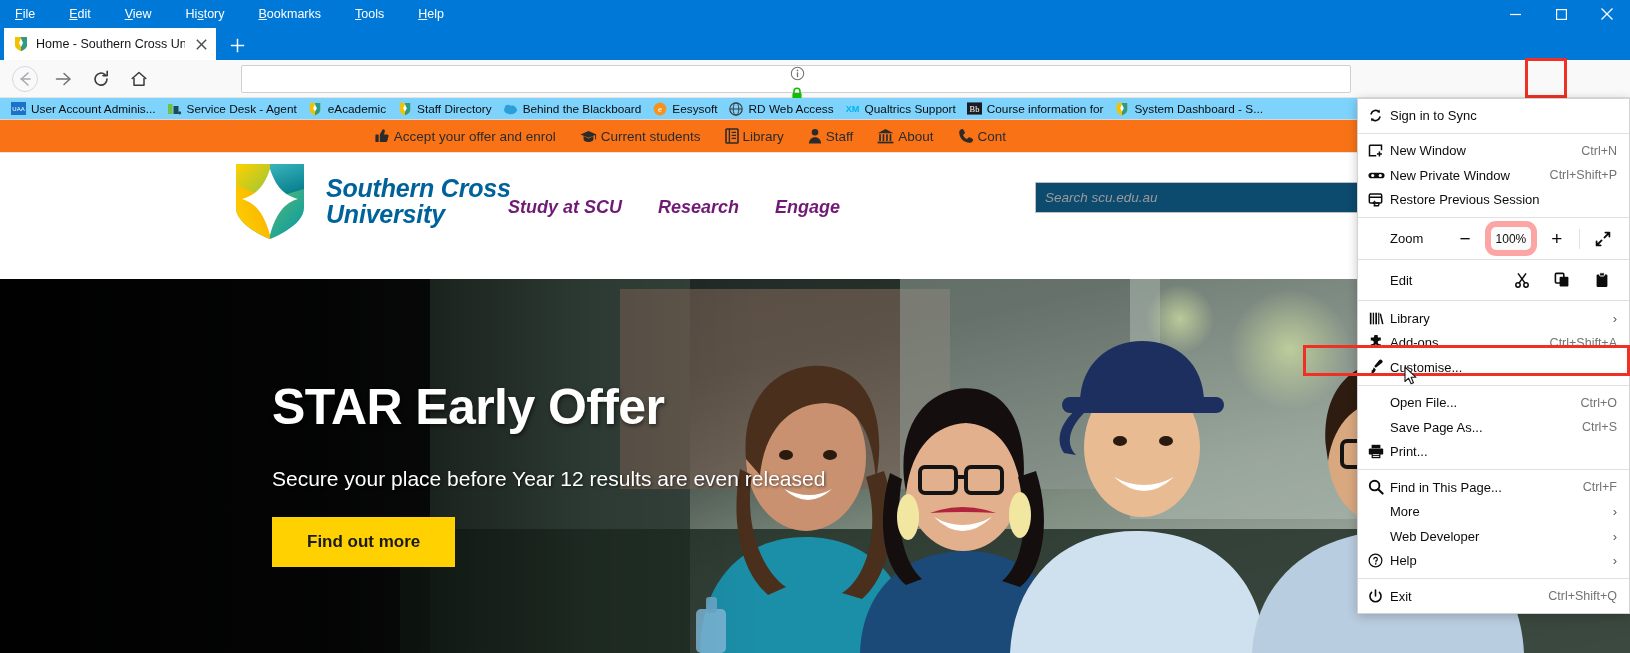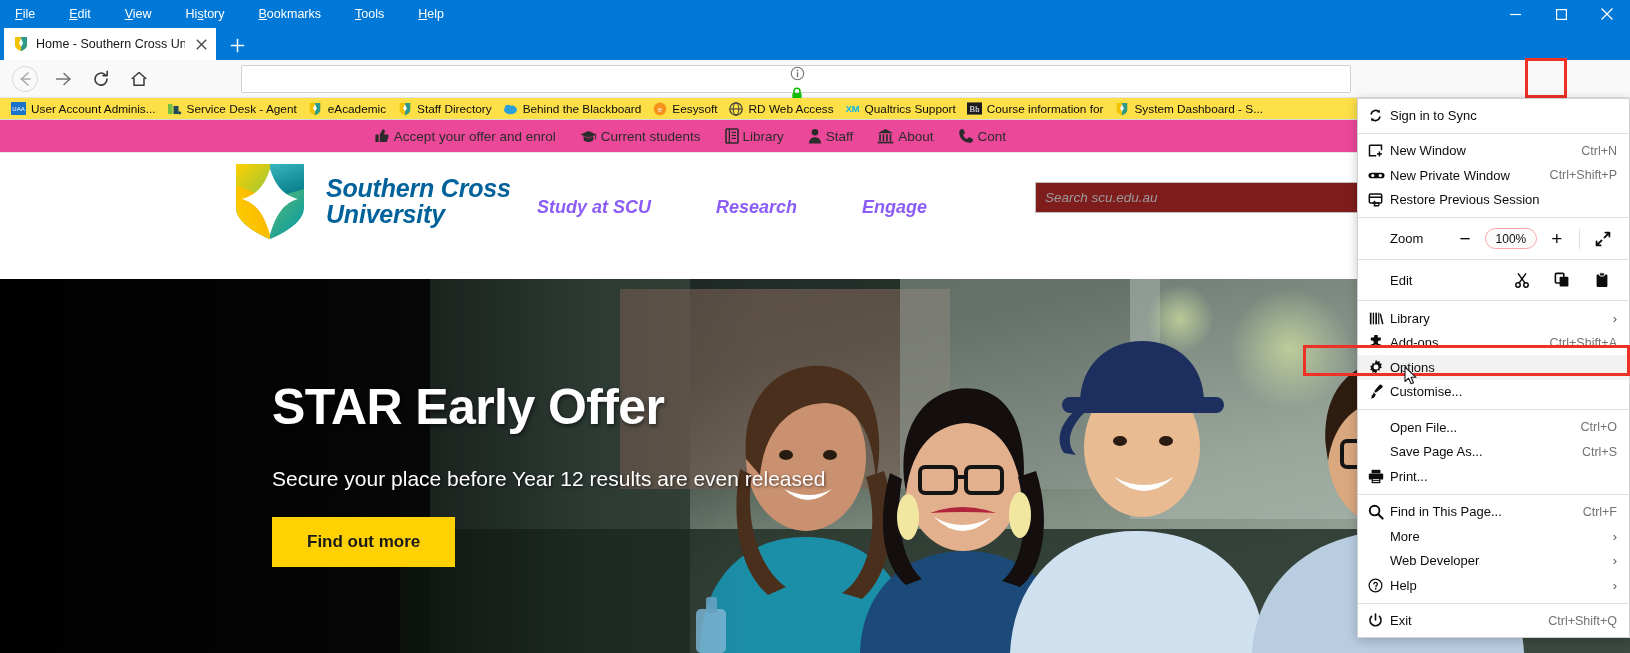--- a/index.html
+++ b/index.html
@@ -85,61 +85,61 @@
     display:flex; align-items:center; justify-content:center;
     background:#e8e8ea; border-radius:2px;
   }
   .redbox {
     position:absolute; border:3px solid #ee3124; pointer-events:none;
   }
 
   
   .bookmarks {
     position:absolute; left:0; top:98px; width:1630px; height:22px;
-    background:#fde047; border-bottom:1px solid #d7d7db;
+    background:#7dd3fc; border-bottom:1px solid #d7d7db;
     display:flex; align-items:center; padding-left:7px; gap:0px;
     overflow:hidden;
   }
   .bm {
     display:flex; align-items:center; gap:5px; padding:1px 7px 1px 4px;
     white-space:nowrap;
   }
   .bm .bm-label { font-size:11.8px; color:#0c0c0d; }
   .bm .bm-ico { width:15px; height:15px; flex:0 0 15px; display:flex; align-items:center; justify-content:center; }
 
   
   .page { position:absolute; left:0; top:120px; width:1630px; height:533px; background:#fff; overflow:hidden; }
 
   .utilnav {
     position:absolute; left:0; top:0; width:1380px; height:33px;
-    background:#ec4899; border-bottom:1px solid #e6e6e6;
+    background:#f97316; border-bottom:1px solid #e6e6e6;
     display:flex; align-items:center; justify-content:center; gap:0px;
   }
   .utilnav .un {
     display:flex; align-items:center; gap:4px; margin:0 12px;
     font-size:13.5px; color:#2b2b2b; white-space:nowrap;
   }
   .utilnav .un-ico { display:flex; align-items:center; }
 
   .sitehead {
     position:absolute; left:0; top:33px; width:1630px; height:88px;
     background:#ffffff;
     display:flex; align-items:center;font-style:italic;
   }
   .logo-block { position:absolute; left:228px; top:6px; display:flex; align-items:center; gap:14px; }
   .logo-mark { width:84px; height:84px; }
   .logo-text {
     font-size:25px; line-height:1.06; font-weight:bold; color:#00629b;
     letter-spacing:-0.2px;
   }
   .mainnav { position:absolute; left:508px; top:44px; display:flex; gap:36px; }
-  .mainnav .mn { font-size:18px; font-weight:bold; color:#8b5cf6; white-space:nowrap;margin-left:29px; }
+  .mainnav .mn { font-size:18px; font-weight:bold; color:#701a75; white-space:nowrap; }
   .sitesearch {
     position:absolute; left:1035px; top:29px; width:330px; height:31px;
-    border:1px solid #bfbfbf; background:#7f1d1d;
+    border:1px solid #bfbfbf; background:#0c4a6e;
     display:flex; align-items:center; padding-left:9px;
   }
   .sitesearch .ph { font-size:13.5px; color:#9b9b9b; }
 
   
   .hero {
     position:absolute; left:0; top:159px; width:1630px; height:374px;
     overflow:hidden; background:#0a0a0a;
   }
   .hero-photo { position:absolute; inset:0; }
@@ -176,21 +176,21 @@
   .ffrow .ff-arrow { color:#5a5a5a; font-size:13px; margin-left:8px; }
   .ffsep { height:1px; background:#e0e0e2; margin:5px 0; }
   .ffrow.highlight { background:#f2f2f2; }
 
   .zoomrow {
     display:flex; align-items:center; height:31px; padding:0 6px 0 10px;
   }
   .zoomrow .z-label { width:78px; padding-left:22px; font-size:13px; }
   .zoomrow .z-btn { width:40px; height:26px; display:flex; align-items:center; justify-content:center; font-size:19px; color:#0c0c0d; }
   .zoomrow .z-val {
-    min-width:52px; height:21px; border:1px solid #fca5a5; border-radius:11px;
+    min-width:52px; height:35px; border:6px solid #fca5a5; border-radius:11px;
     display:flex; align-items:center; justify-content:center; font-size:12px; background:#fbfbfb;
   }
   .zoomrow .z-div { width:1px; height:20px; background:#e0e0e2; margin:0 3px; }
 
   .editrow { display:flex; align-items:center; height:30px; padding:0 6px 0 10px; }
   .editrow .e-label { width:78px; padding-left:22px; font-size:13px; }
   .editrow .e-btn { width:40px; height:26px; display:flex; align-items:center; justify-content:center; }
 
   .cursor-arrow { position:absolute; left:1404px; top:366px; z-index:60; }
 </style>
@@ -763,29 +763,20 @@
     <div class="ffrow">
       <span class="ff-ico">
         <svg width="16" height="16" viewBox="0 0 16 16">
           <path d="M6.2 1.2 a1.8 1.8 0 0 1 3.6 0 v1.2 h3 v3.2 h-1.2 a1.8 1.8 0 0 0 0 3.6 h1.2 v3.2 h-3.2 v-1.2 a1.8 1.8 0 0 0 -3.6 0 v1.2 h-3.2 v-3.2 h1.2 a1.8 1.8 0 0 0 0 -3.6 h-1.2 v-3.2 h3 z" fill="#0c0c0d"></path>
         </svg>
       </span>
       <span class="ff-label">Add-ons</span>
       <span class="ff-shortcut">Ctrl+Shift+A</span>
     </div>
 
-    <div class="ffrow highlight">
-      <span class="ff-ico">
-        <svg width="16" height="16" viewBox="0 0 16 16">
-          <path d="M8 0.8 l1.3 1.9 l2.2 -0.7 l0.2 2.3 l2.2 0.7 l-1.2 1.9 l1.2 1.9 l-2.2 0.7 l-0.2 2.3 l-2.2 -0.7 L8 15 l-1.3 -1.9 l-2.2 0.7 l-0.2 -2.3 l-2.2 -0.7 l1.2 -1.9 l-1.2 -1.9 l2.2 -0.7 l0.2 -2.3 l2.2 0.7 z" fill="#0c0c0d"></path>
-          <circle cx="8" cy="7.9" r="2.5" fill="#ffffff"></circle>
-        </svg>
-      </span>
-      <span class="ff-label">Options</span>
-    </div>
 
     <div class="ffrow">
       <span class="ff-ico">
         <svg width="16" height="16" viewBox="0 0 16 16">
           <path d="M14.2 1.4 c0.8 0.8 0.6 1.8 -0.4 2.6 l-6 4.8 l-1.6 -1.6 l4.9 -6 c0.8 -1 1.9 -1.2 3.1 0.2 z" fill="#0c0c0d"></path>
           <path d="M5.6 8.2 l2.2 2.2 c-0.6 2.4 -2.4 4 -4.8 4 c0.6 -1 1 -2 0.4 -3 c1 0.2 2 -1.6 2.2 -3.2 z" fill="#0c0c0d"></path>
         </svg>
       </span>
       <span class="ff-label">Customise...</span>
     </div>

